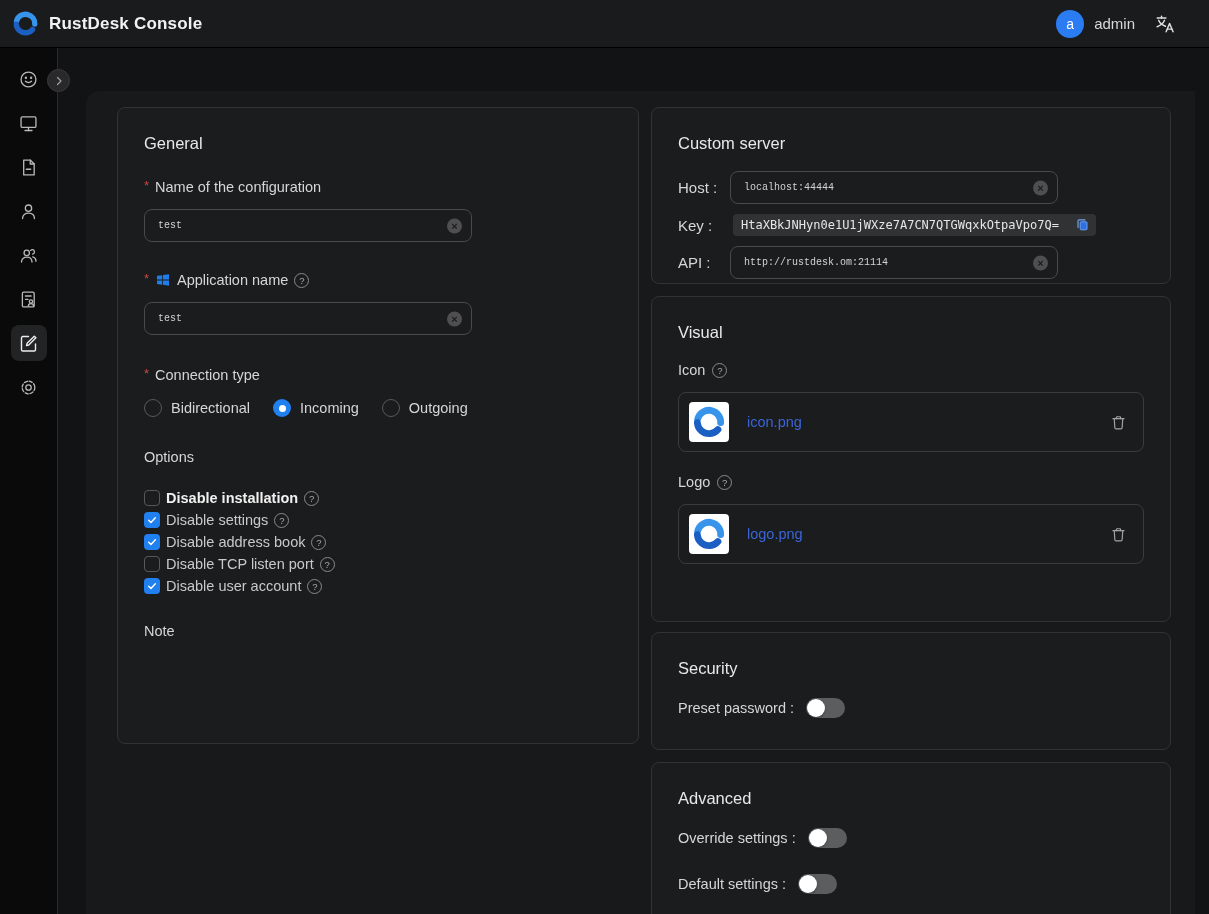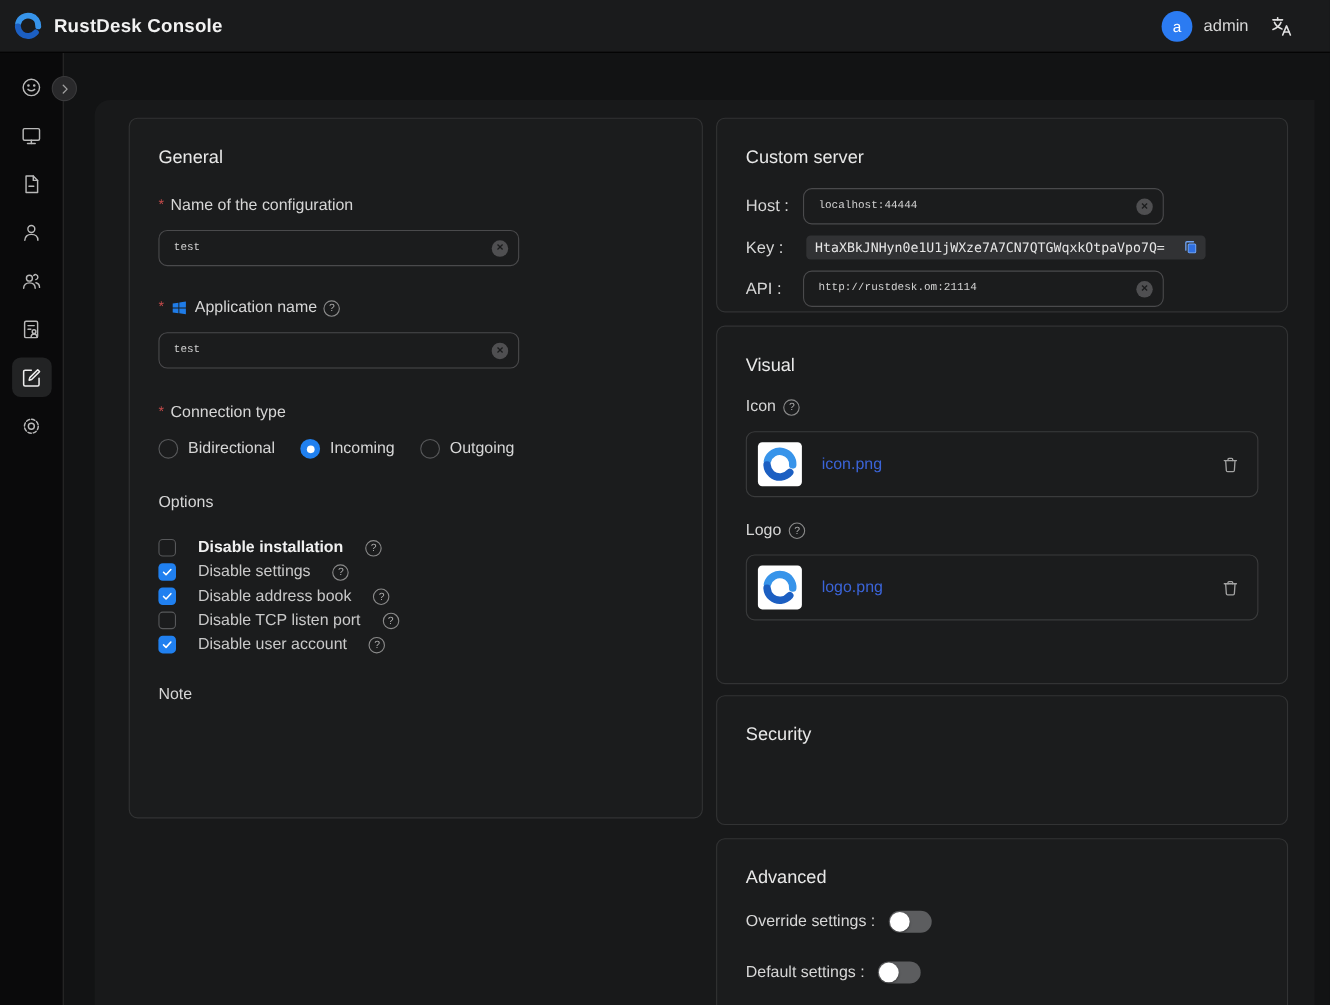--- a/index.html
+++ b/index.html
@@ -58,21 +58,21 @@
   
   .radio-row { display:flex; align-items:center; gap:23px; }
   .radio-opt { display:flex; align-items:center; gap:9px; cursor:pointer; }
   .radio-circle { width:18px; height:18px; border-radius:50%; border:1.5px solid #57585a; background:transparent; }
   .radio-circle.on { border:none; background:#2080f0; position:relative; }
   .radio-circle.on::after { content:""; position:absolute; left:5.5px; top:5.5px; width:7px; height:7px;
                             border-radius:50%; background:#fff; }
   .radio-label { color:#d6d6d6; font-size:14.5px; }
 
   
-  .check-row { display:flex; align-items:center; gap:20px; height:22px; cursor:pointer; }
+  .check-row { display:flex; align-items:center; gap:6px; height:22px; cursor:pointer; }
   .checkbox { width:16px; height:16px; border-radius:4px; border:1.5px solid #57585a; background:transparent;
               display:flex; align-items:center; justify-content:center; flex:0 0 auto; }
   .checkbox.on { border:none; background:#2080f0; }
   .check-label { color:#c9c9c9; font-size:14.5px; }
   .check-label.bold { color:#f0f0f0; font-weight:bold; }
 
   
   .notewrap { position:relative; width:471px; height:73px; }
   .notewrap textarea { width:100%; height:100%; background:transparent; border:1px solid #4a4a4c;
                        border-radius:8px; resize:none; color:#d0d0d0; padding:9px 13px; font-size:14.5px;
@@ -383,20 +383,24 @@
                 <path d="M3.5 5.5 H16.5"></path>
                   <path d="M7.5 5.5 V4.2 a1 1 0 0 1 1 -1 h3 a1 1 0 0 1 1 1 V5.5"></path>
                 <path d="M5 5.5 l0.7 10.6 a1.4 1.4 0 0 0 1.4 1.3 h5.8 a1.4 1.4 0 0 0 1.4 -1.3 L15 5.5"></path>
               </svg>
             </span>
           </div>
         </div>
 
         <div class="card" style="height:118px; margin-bottom:12px; ">
           <div class="card-title mb20">Security</div>
+          <div class="tog-row">
+            <span class="tog-label">Preset password :</span>
+            <span class="toggle"></span>
+          </div>
         </div>
 
         <div class="card" style="height:170px;">
           <div class="card-title mb20">Advanced</div>
           <div class="tog-row mb26">
             <span class="tog-label">Override settings :</span>
             <span class="toggle"></span>
           </div>
           <div class="tog-row">
             <span class="tog-label">Default settings :</span>

